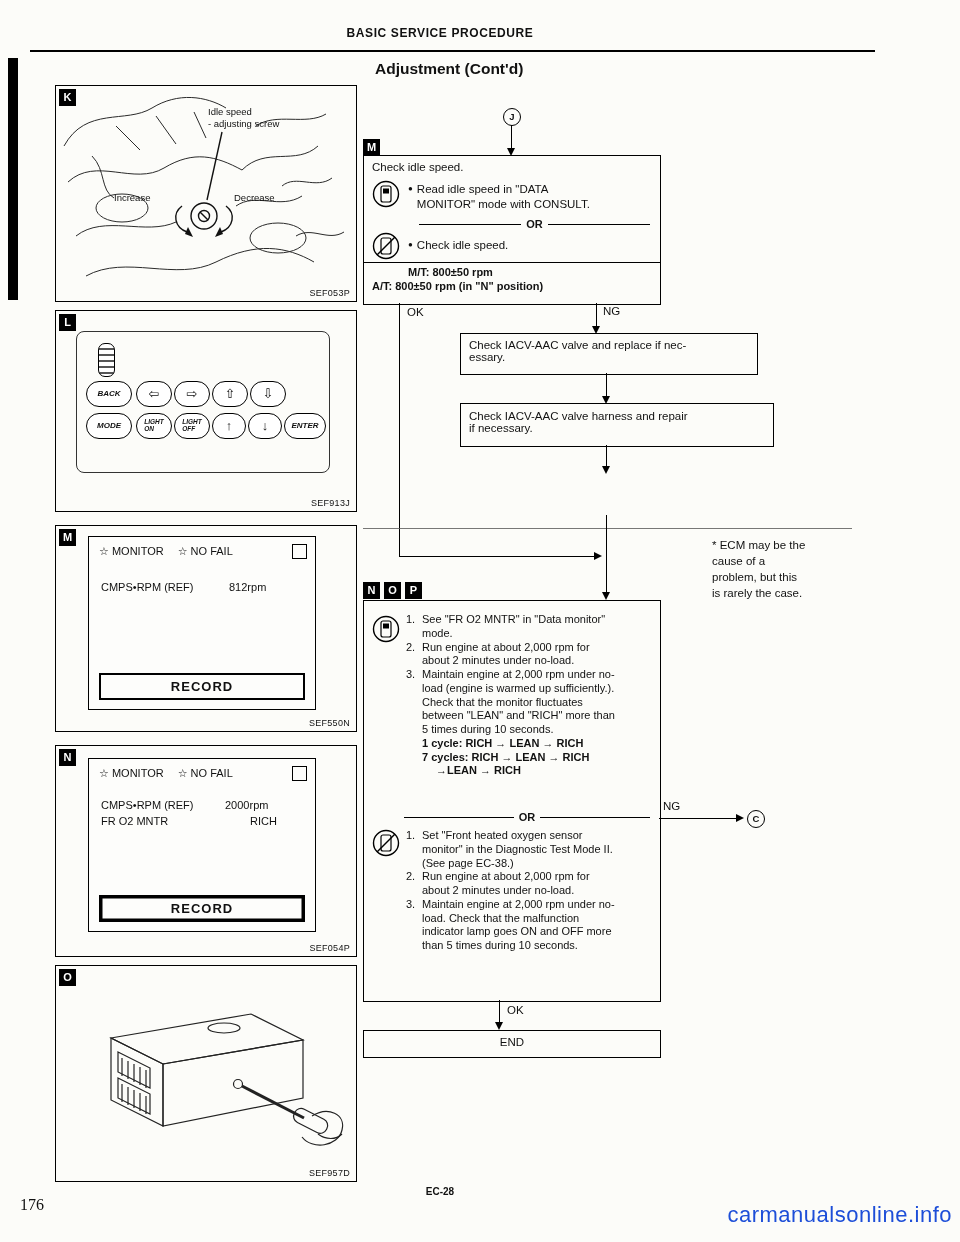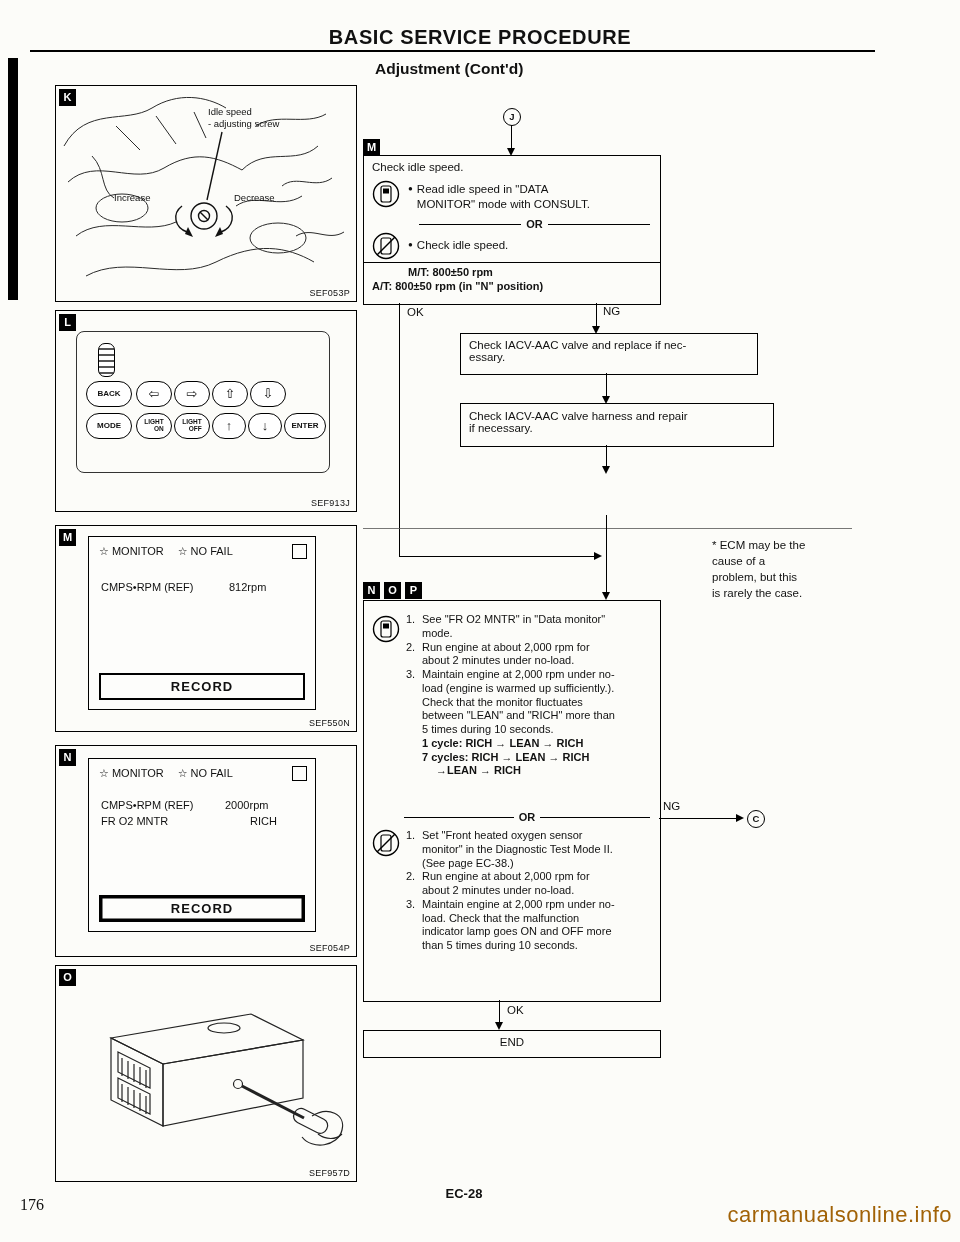--- a/index.html
+++ b/index.html
@@ -3,21 +3,21 @@
 <meta charset="utf-8">
 <style>
   html,body{margin:0;padding:0;background:#e8e8e4;}
   .page{
     position:relative;width:960px;height:1242px;margin:0 auto;
     background:#fcfcf9;color:#111;
     font-family:"Liberation Sans","DejaVu Sans",sans-serif;
     overflow:hidden;
   }
   .hdr{position:absolute;top:26px;left:0;width:880px;text-align:center;
-       font-weight:bold;font-size:20px;letter-spacing:.6px;margin-left:40px;}
+       font-weight:bold;font-size:12px;letter-spacing:.6px;}
   .hdr-rule{position:absolute;top:50px;left:30px;width:845px;border-top:2.2px solid #000;}
   .edge-strip{position:absolute;left:8px;top:58px;width:10px;height:242px;background:#000;}
   .title{position:absolute;left:375px;top:58px;font-weight:bold;font-size:15.5px;line-height:1.4;}
   .figbox{position:absolute;border:1.2px solid #000;background:#fcfcf9;}
   .tag{position:absolute;width:17px;height:17px;background:#000;color:#fff;
        font-weight:bold;font-size:11px;line-height:17px;text-align:center;}
   .ref{position:absolute;right:6px;bottom:3px;font-size:9px;letter-spacing:.3px;}
   .flowbox{position:absolute;border:1.6px solid #000;background:#fcfcf9;}
   .vline{position:absolute;width:0;border-left:1.4px solid #000;}
   .hline{position:absolute;height:0;border-top:1.4px solid #000;}
@@ -39,40 +39,40 @@
   .spec{position:absolute;font-size:11px;font-weight:bold;}
   .steps{position:absolute;font-size:11px;line-height:1.25;}
   .step-row{display:flex;}
   .step-row .num{width:16px;flex:none;}
   .step-row .txt{width:194px;}
   .bold{font-weight:bold;}
   .ind{margin-left:14px;}
   .note{position:absolute;font-size:11.5px;line-height:1.4;}
   
   .key{position:absolute;border:1.5px solid #000;border-radius:13px;background:#fff;
-       display:flex;align-items:center;justify-content:center;text-align:right;
-       font-size:8px;font-weight:bold;height:24px;line-height:1.05;}
+       display:flex;align-items:center;justify-content:center;text-align:left;
+       font-size:8px;font-weight:bold;height:24px;line-height:1.05;font-style:italic;}
   .key.arrowkey{font-size:13px;font-weight:normal;}
   .unit-outline{position:absolute;border:1px solid #333;border-radius:8px;}
   .lamp{position:absolute;width:15px;height:32px;border:1.5px solid #000;border-radius:7px;
         background:repeating-linear-gradient(180deg,#fff 0 4px,#555 4px 6px);}
   
   .screen{position:absolute;border:1.8px solid #000;background:#fdfdfb;}
   .scr-title{position:absolute;top:7px;left:10px;right:8px;display:flex;align-items:center;
              gap:14px;font-size:11px;}
   .chk{width:13px;height:13px;border:1.6px solid #000;margin-left:auto;flex:none;}
   .scr-row{position:absolute;font-size:11px;}
   .record{position:absolute;left:10px;right:10px;bottom:9px;height:23px;border:2px solid #000;
           text-align:center;font-size:13px;font-weight:bold;line-height:23px;letter-spacing:1px;}
   .callout{position:absolute;font-size:9.5px;line-height:1.25;}
   .footer-code{position:absolute;top:1186px;left:0;width:880px;text-align:center;
-               font-weight:bold;font-size:13px;margin-left:24px;}
+               font-weight:bold;font-size:10px;}
   .pageno{position:absolute;left:20px;top:1196px;font-size:16px;
           font-family:"Liberation Serif","DejaVu Serif",serif;}
-  .watermark{position:absolute;right:8px;top:1202px;font-size:22px;color:#a16207;letter-spacing:.5px;}
+  .watermark{position:absolute;right:8px;top:1202px;font-size:22px;color:#1d4ed8;letter-spacing:.5px;}
 </style>
 </head>
 <body>
 
 <div class="page">
 
   <div class="hdr">BASIC SERVICE PROCEDURE</div>
   <div class="hdr-rule"></div>
   <div class="edge-strip"></div>
 

